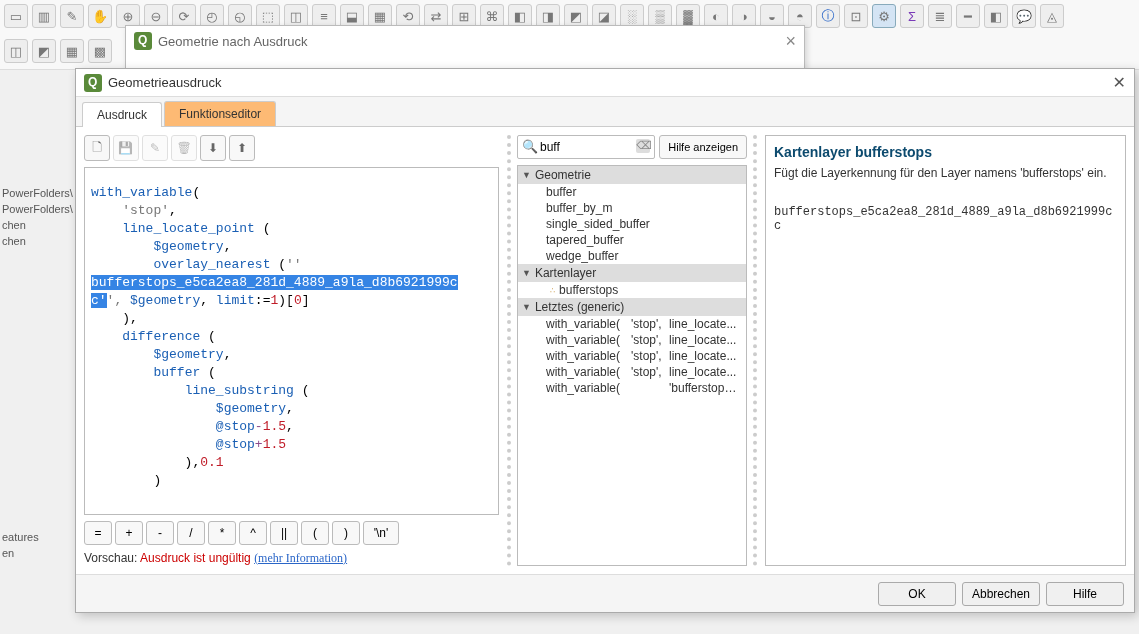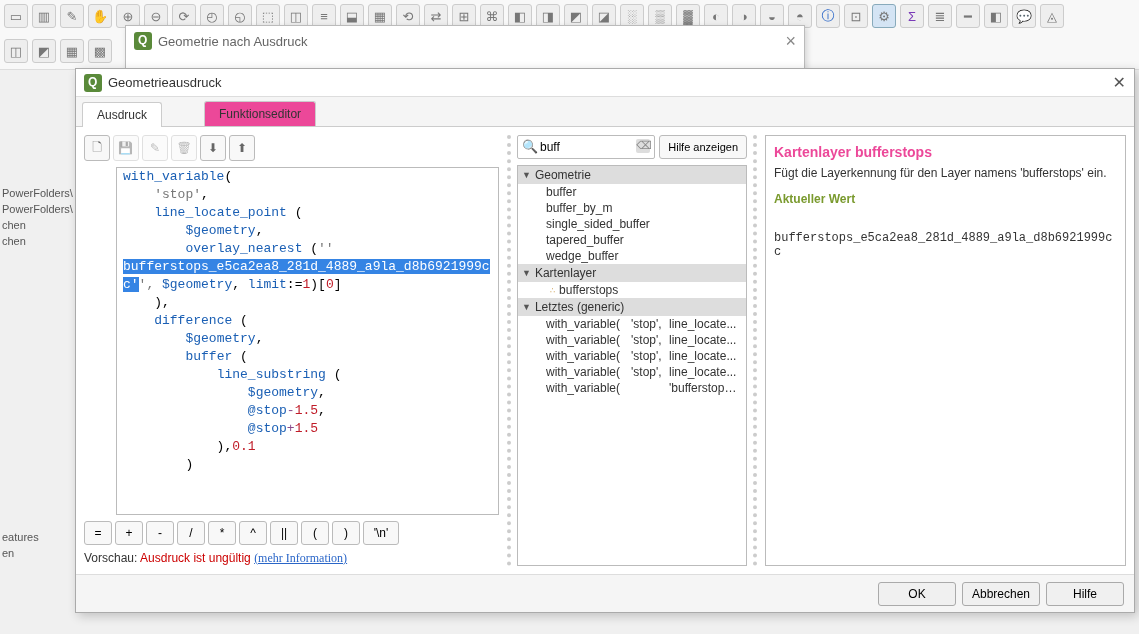--- a/index.html
+++ b/index.html
@@ -17,32 +17,32 @@
 .dialog1 .title { color: #666; font-size: 13px; flex: 1; }
 .dialog1 .close { font-size: 18px; color: #888; cursor: pointer; }
 
 .dialog2 { position: absolute; top: 68px; left: 75px; width: 1060px; height: 545px; background: #fff; border: 1px solid #aaa; box-shadow: 3px 3px 10px rgba(0,0,0,0.2); display: flex; flex-direction: column; }
 .dialog2 .titlebar { height: 28px; display: flex; align-items: center; padding: 0 8px; border-bottom: 1px solid #ddd; }
 .dialog2 .qicon { width: 18px; height: 18px; background: #5a8a3a; border-radius: 3px; margin-right: 6px; position: relative; }
 .dialog2 .qicon::after { content: "Q"; color: #fff; font-weight: bold; font-size: 12px; position: absolute; top: 1px; left: 4px; }
 .dialog2 .title { color: #333; font-size: 13px; flex: 1; }
 .dialog2 .close { font-size: 16px; color: #555; cursor: pointer; font-family: Arial; }
 
-.tabs { display: flex; border-bottom: 1px solid #ccc; background: #f5f5f5; padding-top: 4px; padding-left: 6px; gap: 40px; }
-.tab { padding: 5px 14px; border: 1px solid #ccc; border-bottom: none; background: #ec4899; margin-right: 2px; border-radius: 3px 3px 0 0; cursor: pointer; font-size: 12px; }
+.tabs { display: flex; border-bottom: 1px solid #ccc; background: #f5f5f5; padding-top: 4px; padding-left: 6px; }
+.tab { padding: 5px 14px; border: 1px solid #ccc; border-bottom: none; background: #fdba74; margin-right: 2px; border-radius: 3px 3px 0 0; cursor: pointer; font-size: 12px; }
 .tab.active { background: #fff; position: relative; top: 1px; }
 
 .content { flex: 1; display: flex; gap: 8px; padding: 8px; overflow: hidden; }
 
 .col-left { width: 415px; display: flex; flex-direction: column; gap: 6px; }
 .mini-toolbar { display: flex; gap: 3px; }
 .mini-toolbar .btn { width: 26px; height: 26px; border: 1px solid #bbb; background: #f8f8f8; border-radius: 3px; display: flex; align-items: center; justify-content: center; cursor: pointer; font-size: 12px; color: #666; }
 .mini-toolbar .btn.disabled { opacity: 0.45; }
 
-.code-editor { flex: 1; border: 1px solid #bbb; background: #fff; font-family: "Courier New", monospace; font-size: 13px; line-height: 18px; padding: 0 6px; overflow: auto; white-space: pre; color: #000; margin-left: 32px; }
+.code-editor { flex: 1; border: 1px solid #bbb; background: #fff; font-family: "Courier New", monospace; font-size: 13px; line-height: 18px; padding: 16px 6px; overflow: auto; white-space: pre; color: #000; }
 .code-editor .kw { color: #1a5fb4; }
 .code-editor .str { color: #777; }
 .code-editor .num { color: #c01c28; }
 .code-editor .sel { background: #3584e4; color: #fff; }
 .code-editor .op { color: #8b4a8b; }
 
 .op-row { display: flex; gap: 3px; }
 .op-row button { width: 28px; height: 24px; border: 1px solid #bbb; background: #f8f8f8; border-radius: 3px; font-size: 12px; cursor: pointer; }
 .op-row button.wide { width: 36px; }
 
@@ -69,21 +69,21 @@
 .tree .grp .arr { font-size: 9px; color: #555; }
 .tree .item { padding: 1px 4px 1px 28px; cursor: pointer; white-space: nowrap; overflow: hidden; text-overflow: ellipsis; }
 .tree .item2 { padding: 1px 4px 1px 28px; cursor: pointer; white-space: nowrap; overflow: hidden; text-overflow: ellipsis; display:flex; }
 .tree .item2 .c1 { width: 85px; display:inline-block; overflow:hidden;}
 .tree .item2 .c2 { width: 38px; display:inline-block; overflow:hidden;}
 .tree .item2 .c3 { flex:1; display:inline-block; overflow:hidden; text-overflow:ellipsis;}
 .tree .layer-item { padding: 1px 4px 1px 32px; display:flex; align-items:center; gap:3px; cursor:pointer;}
 .tree .layer-item .dots { font-size:8px; letter-spacing:1px; color:#c7953f;}
 
 .col-right { flex: 1; border: 1px solid #bbb; background: #fff; padding: 8px; overflow: auto; }
-.col-right h3 { color: #ec4899; font-size: 14px; font-weight: bold; margin-bottom: 6px; }
+.col-right h3 { color: #0c4a6e; font-size: 14px; font-weight: bold; margin-bottom: 6px; }
 .col-right .desc { font-size: 12px; margin-bottom: 12px; }
 .col-right h4 { color: #7a9a2e; font-size: 12px; font-weight: bold; margin-bottom: 4px; }
 .col-right .val { font-family: "Courier New", monospace; font-size: 12px; word-break: break-all; margin-top: 25px; }
 
 .footer { height: 38px; border-top: 1px solid #ddd; display: flex; justify-content: flex-end; align-items: center; gap: 6px; padding: 0 10px; background: #f5f5f5; }
 .footer button { min-width: 78px; height: 24px; border: 1px solid #aaa; background: #f0f0f0; border-radius: 3px; font-size: 12px; cursor: pointer; }
 </style>
 </head>
 <body>
 
@@ -270,21 +270,20 @@
             <span class="c1">with_variable(</span>
             <span class="c2"></span>
             <span class="c3">'bufferstop_8f1bc1...</span>
           </div>
       </div>
     </div>
 
     <div class="col-right">
       <h3>Kartenlayer bufferstops</h3>
       <div class="desc">Fügt die Layerkennung für den Layer namens 'bufferstops' ein.</div>
-      <h4>Aktueller Wert</h4>
       <div class="val">bufferstops_e5ca2ea8_281d_4889_a9la_d8b6921999cc</div>
     </div>
   </div>
 
   <div class="footer">
     <button>OK</button>
     <button>Abbrechen</button>
     <button>Hilfe</button>
   </div>
 </div>

